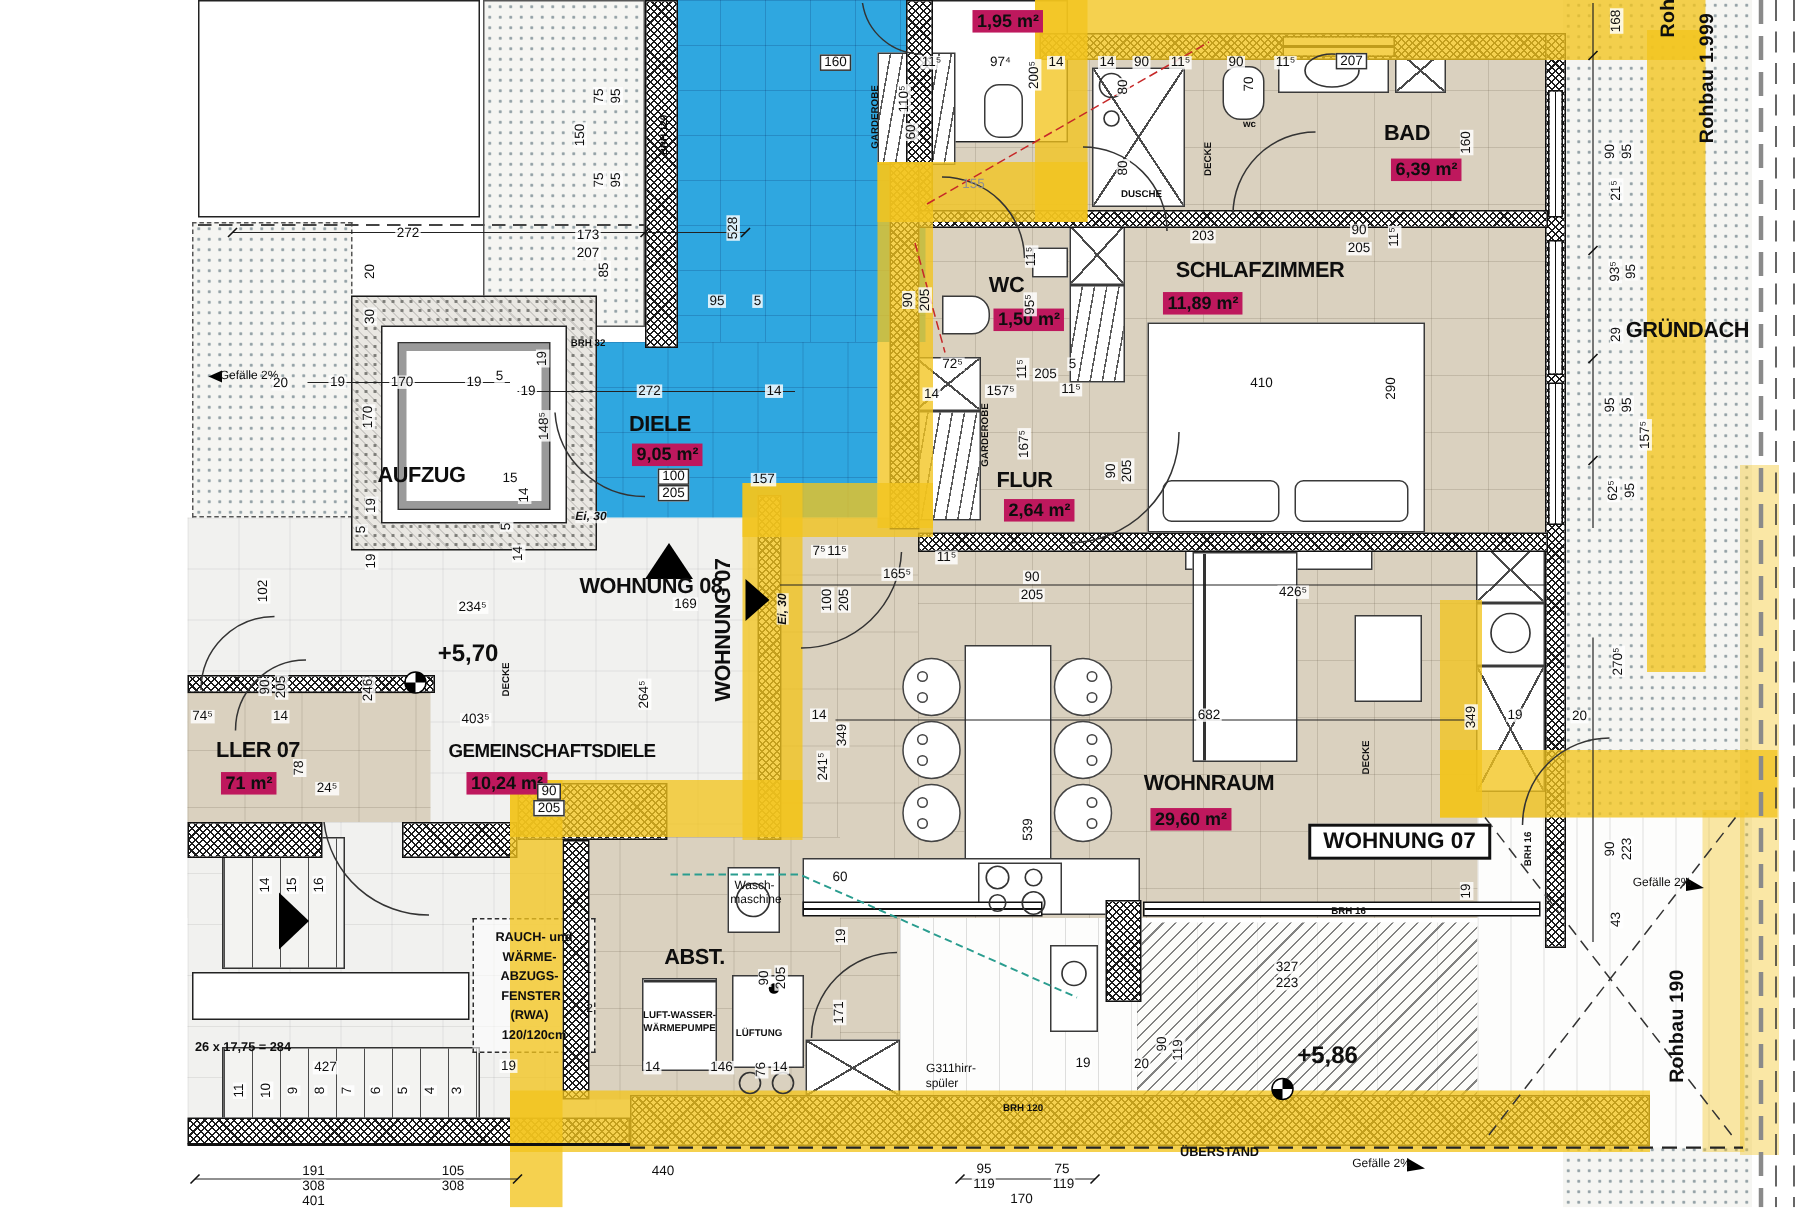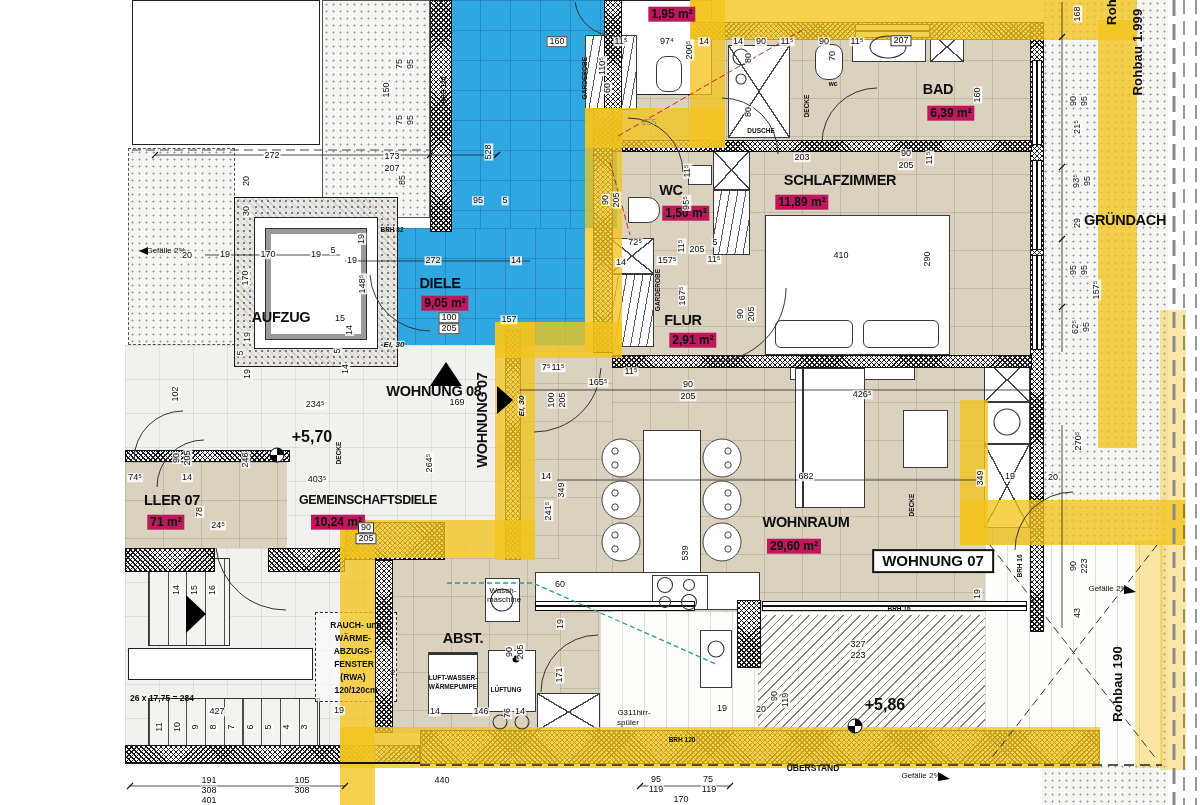--- a/index.html
+++ b/index.html
@@ -402,21 +402,21 @@
       <span class="lbl dim" style="left: 635px; top: 243px;">72⁵</span>
       <span class="lbl dim" style="left: 697px; top: 250px;">205</span>
       <span class="lbl dim" style="left: 715px; top: 243px;">5</span>
       <span class="lbl dim" style="left: 621px; top: 263px;">14</span>
       <span class="lbl dim" style="left: 667px; top: 261px;">157⁵</span>
       <span class="lbl dim" style="left: 714px; top: 260px;">11⁵</span>
       <span class="lbl dim rot" style="left: 682px; top: 246px;">11⁵</span>
       <span class="lbl dim rot" style="left: 683px; top: 296px;">167⁵</span>
       <span class="lbl tiny rot" style="left: 658px; top: 290px;">GARDEROBE</span>
       <span class="lbl room" style="left: 683px; top: 321px;">FLUR</span>
-      <span class="lbl area" style="left: 693px; top: 340px;">2,91 m²</span>
+      <span class="lbl area" style="left: 693px; top: 340px;">2,64 m²</span>
       <span class="lbl dim rot" style="left: 741px; top: 314px;">90</span>
       <span class="lbl dim rot" style="left: 752px; top: 314px;">205</span>
       <span class="lbl dim" style="left: 598px; top: 383px;">165⁵</span>
       <span class="lbl dim" style="left: 546px; top: 368px;">7⁵</span>
       <span class="lbl dim" style="left: 558px; top: 368px;">11⁵</span>
       <span class="lbl dim" style="left: 688px; top: 385px;">90</span>
       <span class="lbl dim" style="left: 688px; top: 397px;">205</span>
       <span class="lbl dim" style="left: 631px; top: 372px;">11⁵</span>
       <span class="lbl dim rot" style="left: 552px; top: 400px;">100</span>
       <span class="lbl dim rot" style="left: 563px; top: 400px;">205</span>

